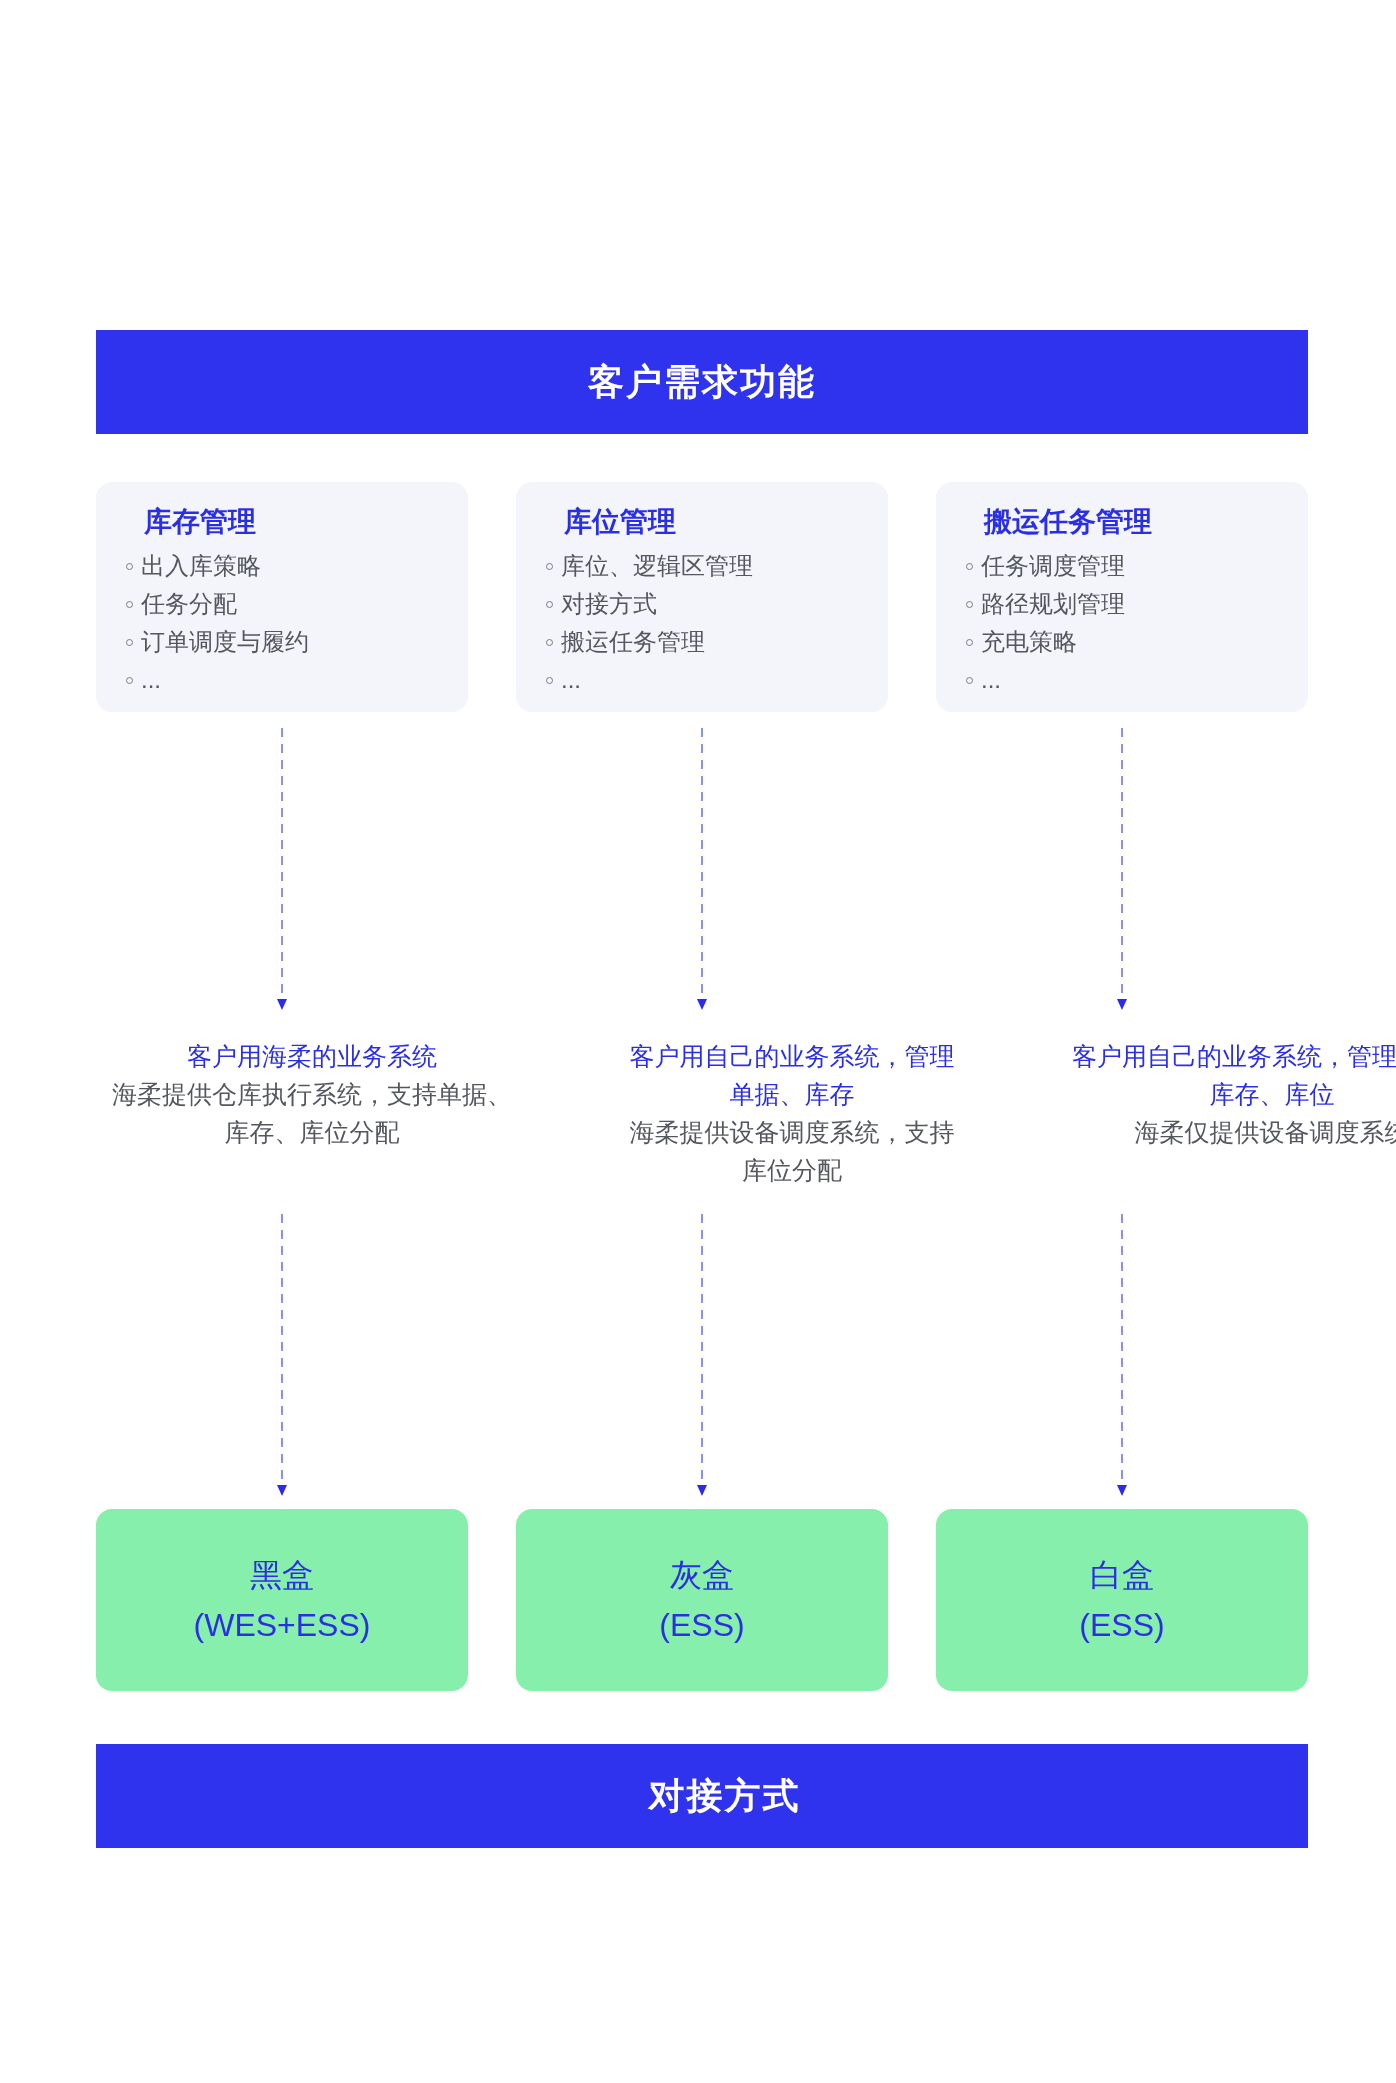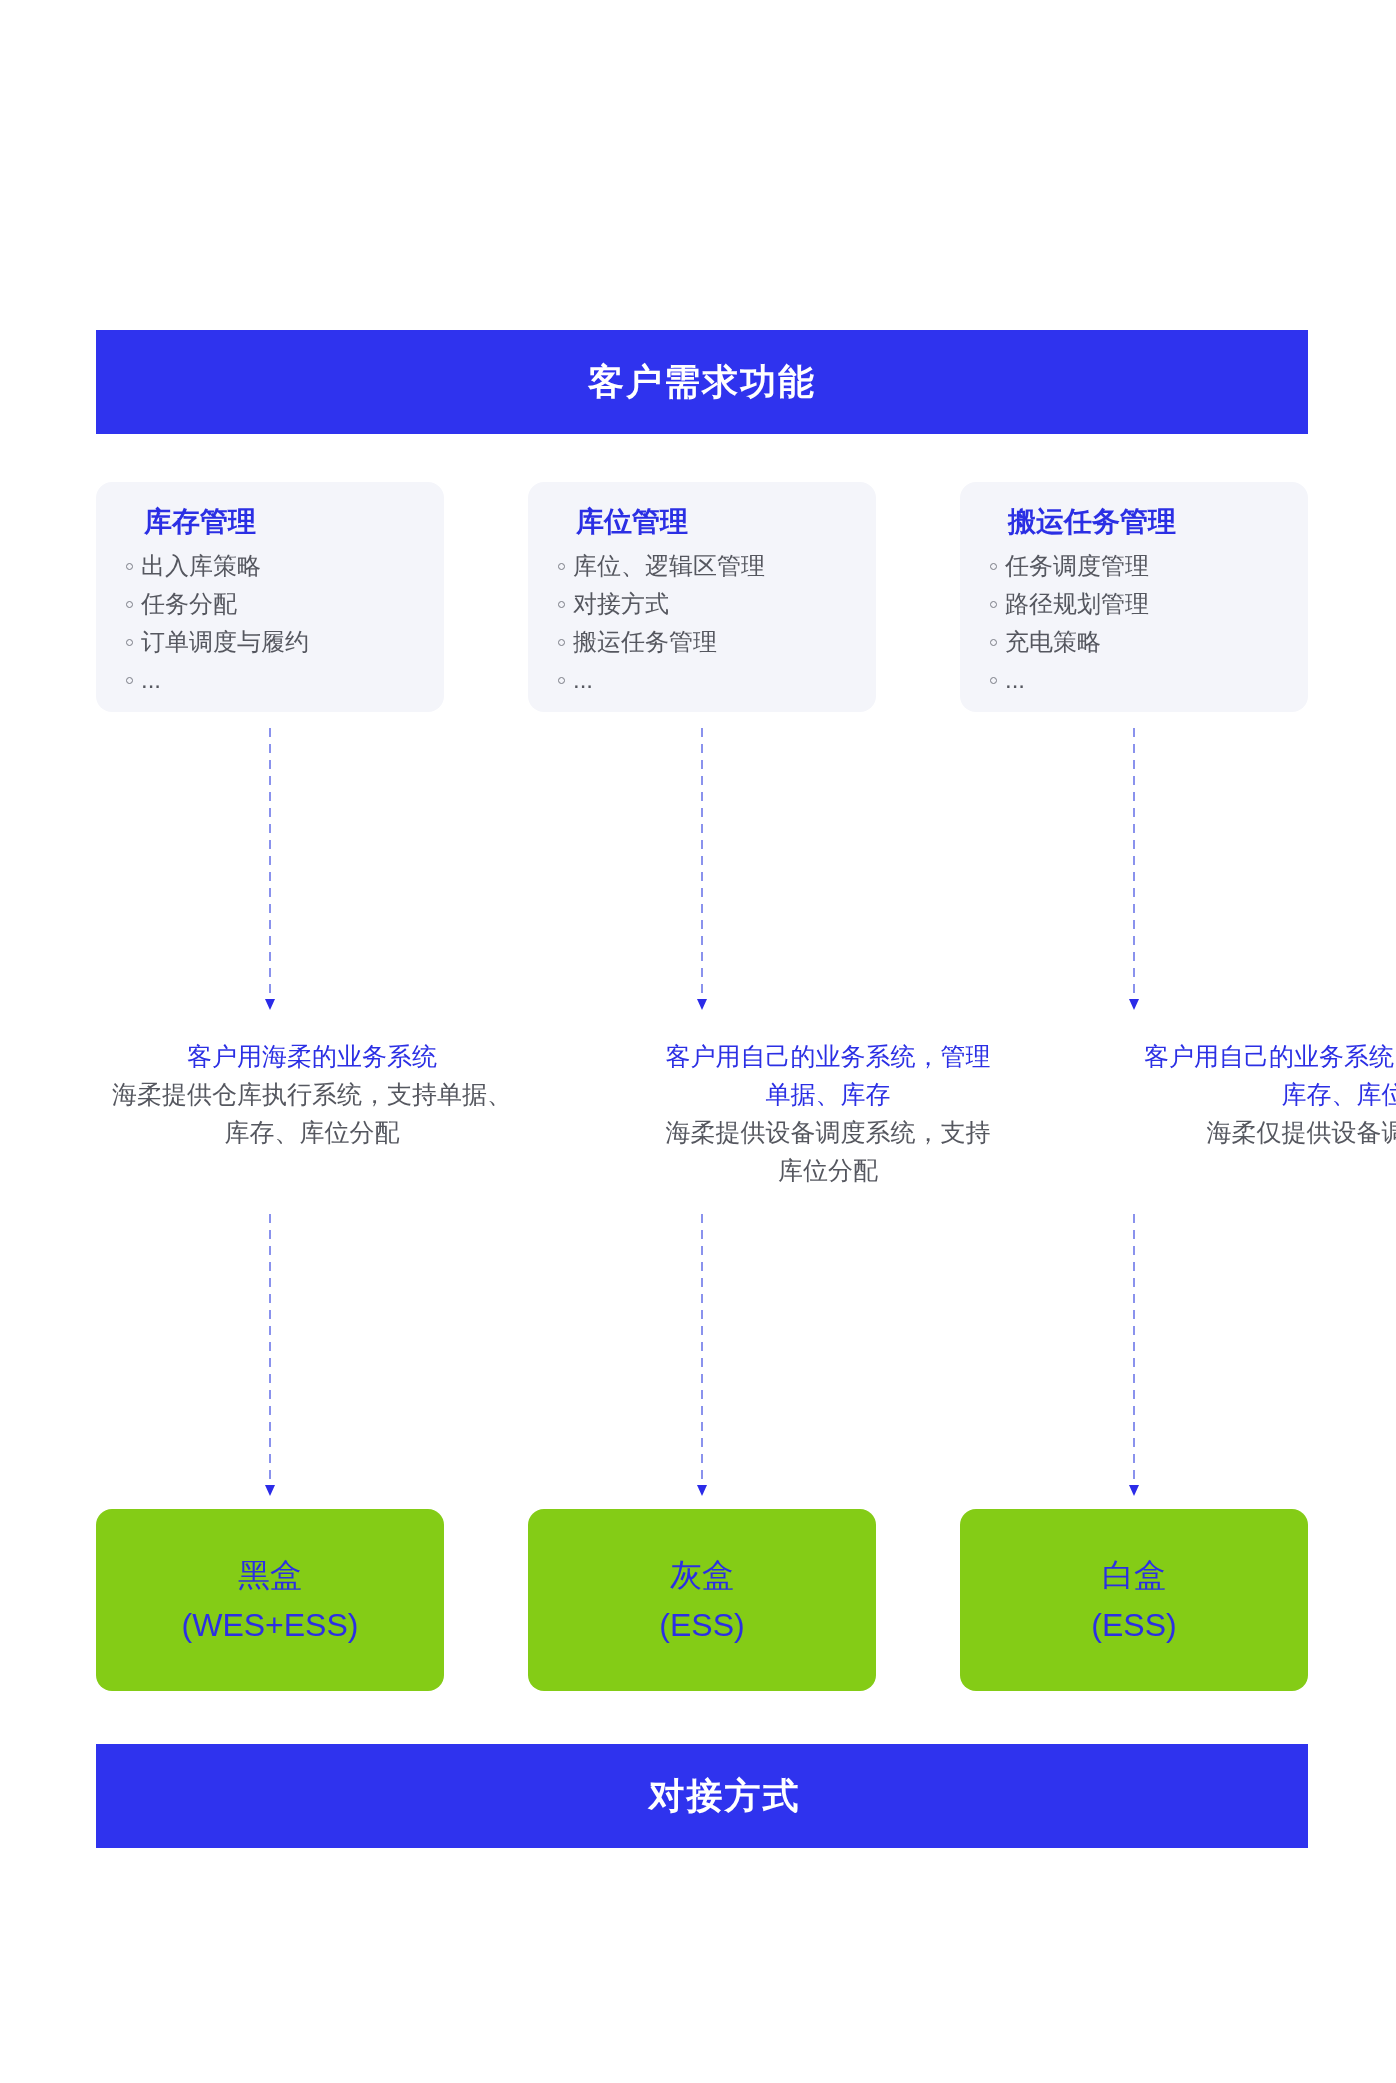--- a/index.html
+++ b/index.html
@@ -30,21 +30,21 @@
     font-weight: 700;
     letter-spacing: 2px;
   }
 
   
   .row3 {
     width: 1212px;
     margin-left: 96px;
     display: grid;
     grid-template-columns: repeat(3, 1fr);
-    column-gap: 84px;
+    column-gap: 48px;
   }
 
   
   .cards-row { margin-top: 48px; }
   .req-card {
     background: #F4F5FA;
     border-radius: 16px;
     height: 230px;
     padding-top: 19px;
   }
@@ -113,21 +113,21 @@
   .note-body-line {
     font-size: 25px;
     line-height: 38px;
     font-weight: 400;
     color: #55575F;
   }
 
   
   .boxes-row { margin-top: 13px; }
   .mode-box {
-    background: #84cc16;
+    background: #86efac;
     border-radius: 16px;
     height: 182px;
     display: flex;
     flex-direction: column;
     align-items: center;
     justify-content: center;
   }
   .mode-line {
     font-size: 32px;
     line-height: 50px;

